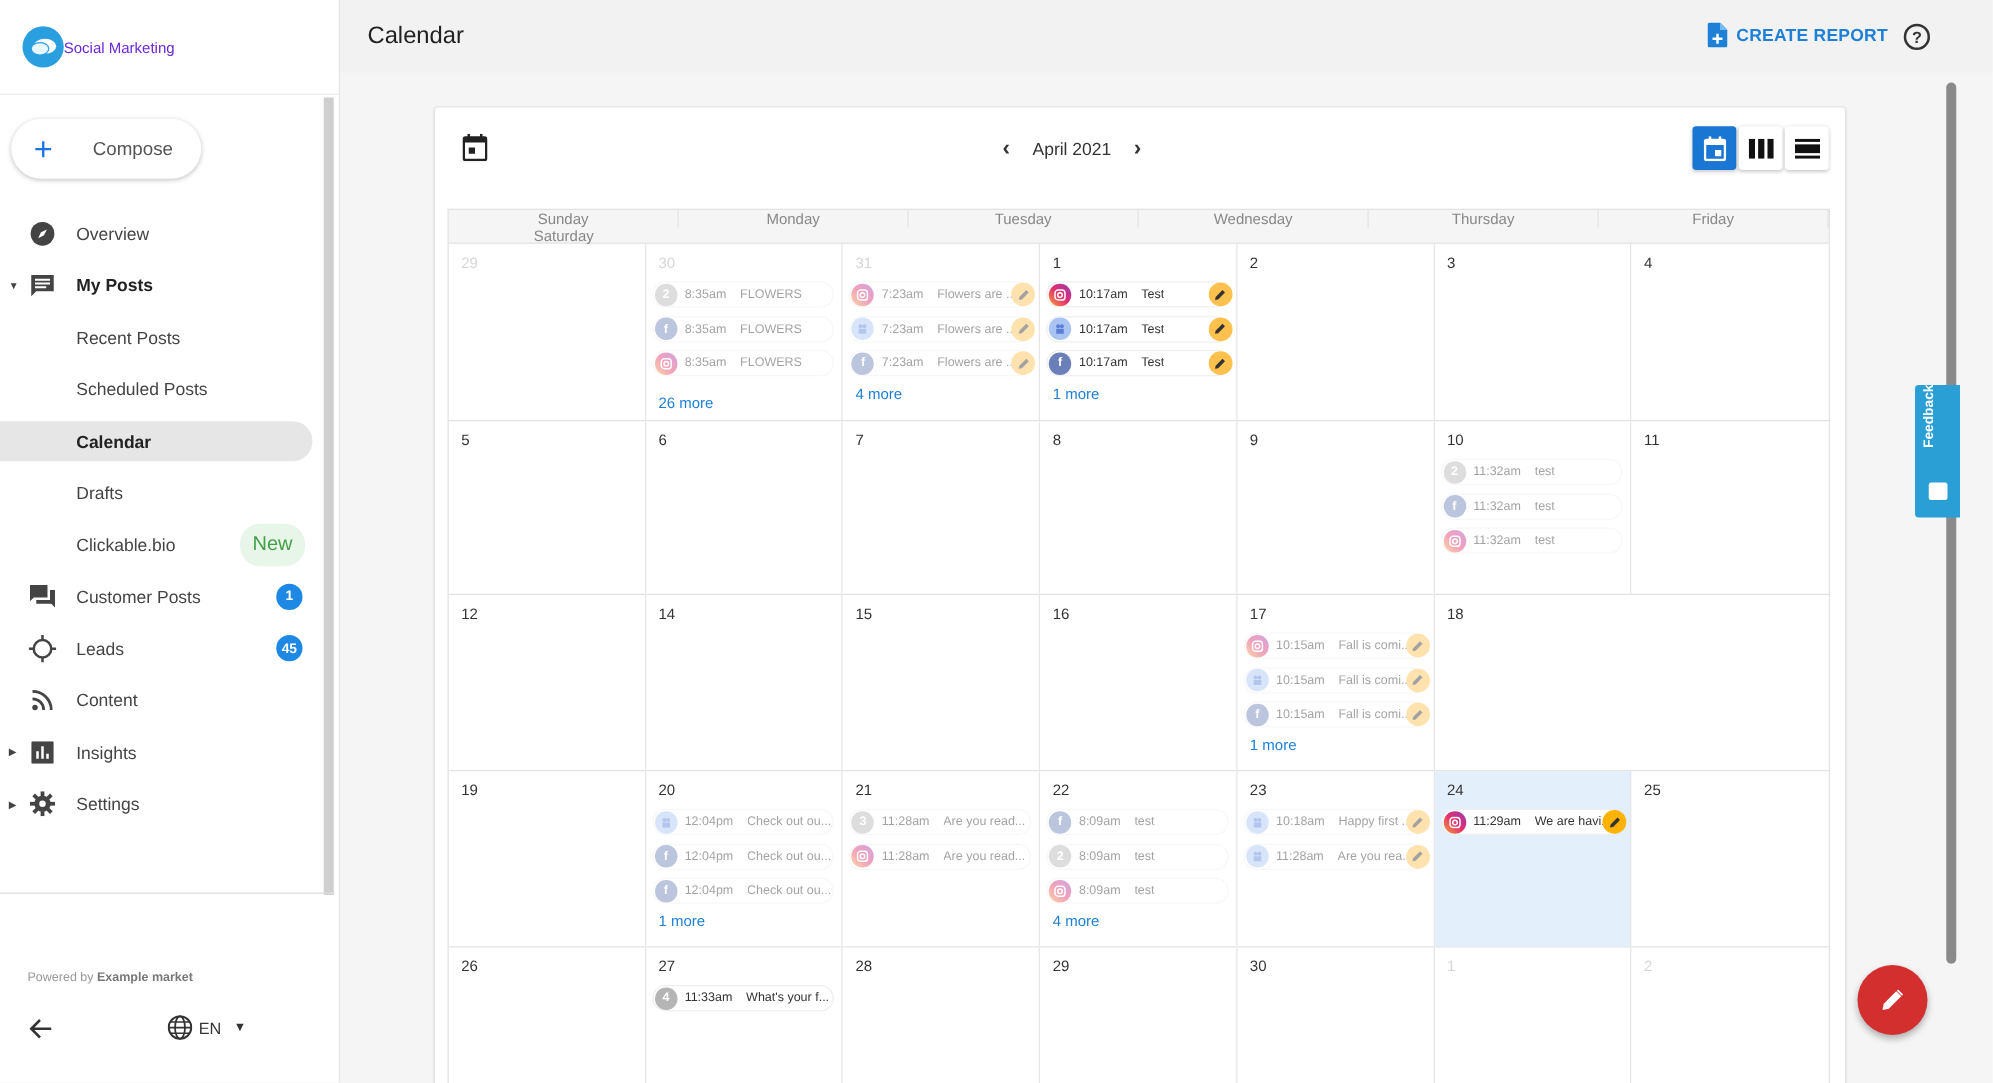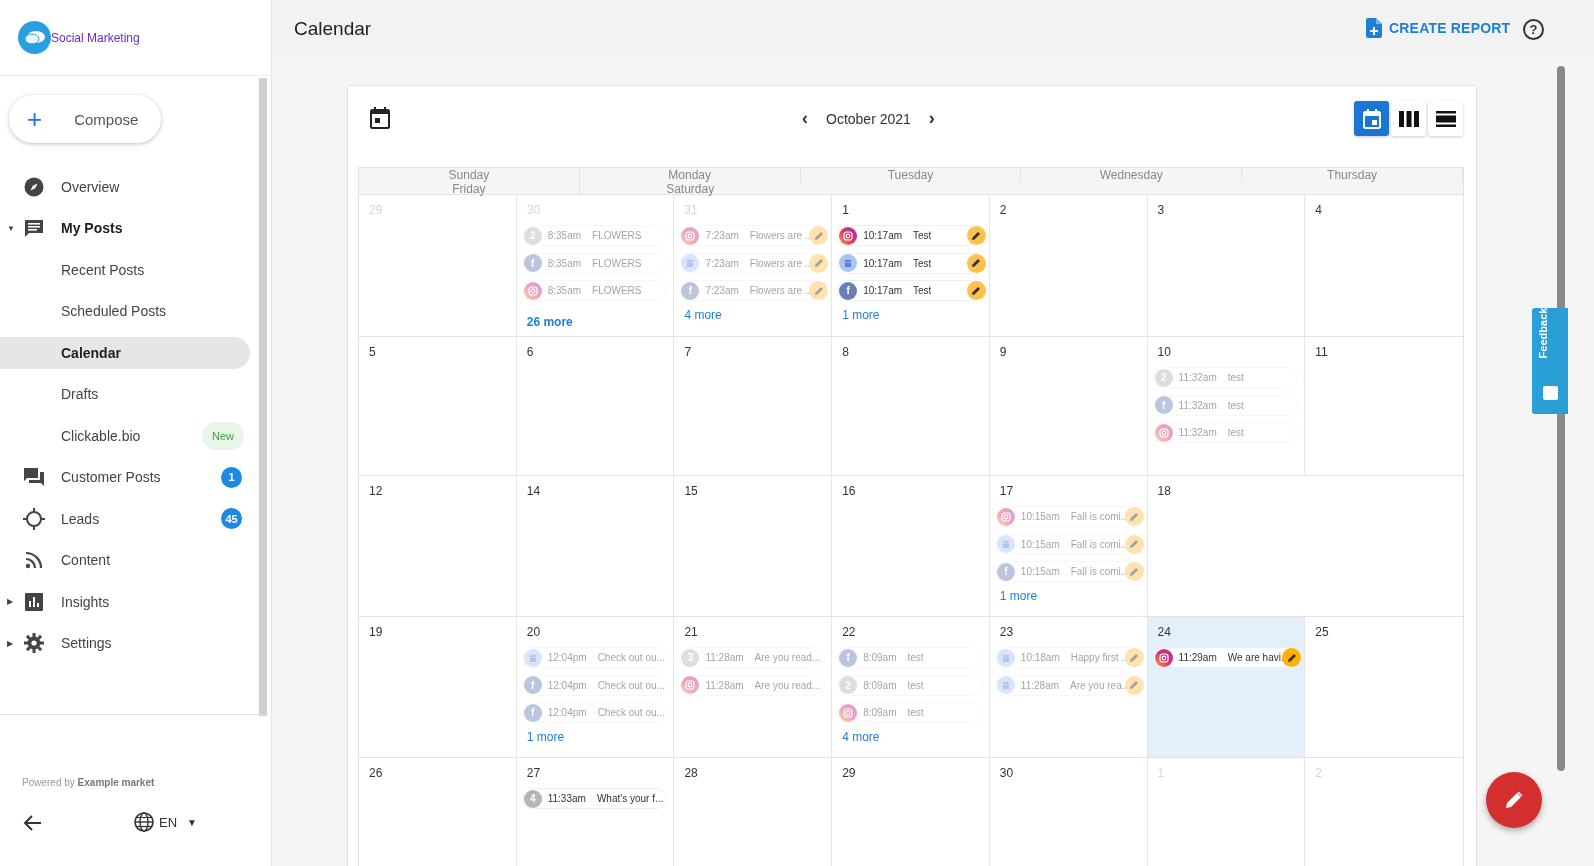--- a/index.html
+++ b/index.html
@@ -13,21 +13,21 @@
 .compose .plus{color:#1a73e8;font-size:26px;font-weight:300;line-height:1}
 .compose .lbl{margin-left:32px;font-size:15px;color:#555}
 .nav{position:absolute;left:0;top:166px;width:250px}
 .nav-item{position:relative;height:41.5px;display:flex;align-items:center;font-size:14px;color:#444;cursor:pointer}
 .nav-item .caret{position:absolute;left:7px;font-size:8px;color:#444}
 .nav-item .ico{position:absolute;left:22px;width:24px;height:24px;display:flex;align-items:center;justify-content:center}
 .nav-item .txt{position:absolute;left:61px}
 .nav-item.bold .txt{font-weight:bold;color:#222}
 .nav-item.active{background:#e6e6e6;border-radius:0 22px 22px 0;height:32px;margin:5px 0 4.5px 0}
 .nav-item.active .txt{font-weight:bold;color:#222}
-.badge-new{position:absolute;right:6px;background:#e8f5e9;color:#43a047;font-size:11px;padding:8px 10px;border-radius:16px}
+.badge-new{position:absolute;right:6px;background:#e8f5e9;color:#43a047;font-size:16px;padding:8px 10px;border-radius:16px}
 .badge-count{position:absolute;right:8px;width:21px;height:21px;border-radius:50%;background:#1e88e5;color:#fff;font-size:11px;font-weight:bold;display:flex;align-items:center;justify-content:center}
 .side-divider{position:absolute;left:0;top:714px;width:268px;border-top:1px solid #e0e0e0}
 .powered{position:absolute;left:22px;top:777px;font-size:10px;color:#999}
 .powered b{color:#777}
 .back-arrow{position:absolute;left:22px;top:812px;width:22px;height:22px;cursor:pointer}
 .lang{position:absolute;left:134px;top:812px;display:flex;align-items:center;cursor:pointer}
 .lang .en{margin-left:5px;font-size:13px;color:#333}
 .lang .dd{margin-left:10px;font-size:10px;color:#333}
 .topbar{position:absolute;left:272px;top:0;width:1322px;height:58px;background:#f2f2f2}
 .page-title{position:absolute;left:22px;top:18px;font-size:19px;color:#222}
@@ -37,21 +37,21 @@
 .main-scroll{position:absolute;left:1557px;top:66px;width:8px;height:705px;background:#8a8a8a;border-radius:4px}
 .cal-card{position:absolute;left:347px;top:85px;width:1130px;height:790px;background:#fff;border:1px solid #e3e3e3;border-radius:3px;box-shadow:0 1px 2px rgba(0,0,0,.05)}
 .cal-today-btn{position:absolute;left:22px;top:21px;width:22px;height:24px;cursor:pointer}
 .month-nav{position:absolute;left:448px;top:22px;display:flex;align-items:center}
 .month-nav .arr{font-size:18px;color:#333;cursor:pointer;padding:0 6px;font-weight:bold}
 .month-nav .month{font-size:14px;color:#333;margin:0 12px}
 .view-toggle{position:absolute;left:1006px;top:15px;display:flex;gap:2px}
 .vbtn{width:35px;height:35px;border-radius:3px;background:#fff;box-shadow:0 1px 3px rgba(0,0,0,.2);display:flex;align-items:center;justify-content:center;cursor:pointer}
 .vbtn.on{background:#1976d2}
 .grid{position:absolute;left:10px;top:81px;width:1106px}
-.dow-row{display:grid;grid-template-columns:repeat(5,1fr);background:#f5f5f5;border:1px solid #e3e3e3;height:28px}
+.dow-row{display:grid;grid-template-columns:repeat(6,1fr);background:#f5f5f5;border:1px solid #e3e3e3;height:28px}
 .dow{font-size:12px;color:#888;display:flex;align-items:center;justify-content:center;border-right:1px solid #e3e3e3}
 .dow:last-child{border-right:none}
 .week{display:grid;grid-template-columns:repeat(7,1fr);border-left:1px solid #e3e3e3;border-right:1px solid #e3e3e3;border-bottom:1px solid #e3e3e3}
 .day{position:relative;border-right:1px solid #e6e6e6;padding:8px 6px 0 10px}
 .day:last-child{border-right:none}
 .day.today{background:#e3effb}
 .dnum{font-size:12px;color:#333;height:16px}
 .day.other .dnum{color:#d6d6d6}
 .posts{margin-top:6px;margin-left:-5px}
 .post{position:relative;height:21px;margin-bottom:6.5px;border:1px solid #efefef;border-radius:11px;display:flex;align-items:center;font-size:10px;color:#333;cursor:pointer;background:#fff}
@@ -239,21 +239,21 @@
     <svg width="20" height="22" viewBox="0 0 20 22">
         <rect x="1" y="3" width="18" height="18" rx="1.5" fill="none" stroke="#222" stroke-width="2"></rect>
         <rect x="1" y="3" width="18" height="4" fill="#222"></rect>
         <rect x="4" y="0" width="2" height="4" fill="#222"></rect>
         <rect x="14" y="0" width="2" height="4" fill="#222"></rect>
         <rect x="5" y="11" width="5" height="5" fill="#222"></rect>
       </svg>
   </div>
   <div class="month-nav">
     <span class="arr">‹</span>
-    <span class="month">October 2021</span>
+    <span class="month">April 2021</span>
     <span class="arr">›</span>
   </div>
   <div class="view-toggle">
     <div class="vbtn on">
       <svg width="18" height="20" viewBox="0 0 18 20">
           <rect x="1" y="3" width="16" height="16" rx="1.5" fill="none" stroke="#fff" stroke-width="2"></rect>
           <rect x="1" y="3" width="16" height="4" fill="#fff"></rect>
           <rect x="4" y="0" width="2" height="4" fill="#fff"></rect>
           <rect x="12" y="0" width="2" height="4" fill="#fff"></rect>
           <rect x="9" y="11" width="5" height="5" fill="#fff"></rect>
@@ -307,21 +307,21 @@
                 <span class="pi ig">
                   <svg width="10" height="10" viewBox="0 0 10 10">
                     <rect x="1" y="1" width="8" height="8" rx="2.5" fill="none" stroke="#fff" stroke-width="1.2"></rect>
                     <circle cx="5" cy="5" r="1.8" fill="none" stroke="#fff" stroke-width="1.2"></circle>
                   </svg>
                 </span>
                 <span class="t">8:35am</span>
                 <span class="c">FLOWERS</span>
               </div>
             </div>
-            <div class="more" style="margin-top: 14px; font-weight: bold;">26 more</div>
+            <div class="more" style="margin-top: 14px;">26 more</div>
           </div>
           <div class="day other">
             <div class="dnum">31</div>
             <div class="posts">
               <div class="post faded">
                 <span class="pi ig">
                   <svg width="10" height="10" viewBox="0 0 10 10">
                     <rect x="1" y="1" width="8" height="8" rx="2.5" fill="none" stroke="#fff" stroke-width="1.2"></rect>
                     <circle cx="5" cy="5" r="1.8" fill="none" stroke="#fff" stroke-width="1.2"></circle>
                   </svg>

